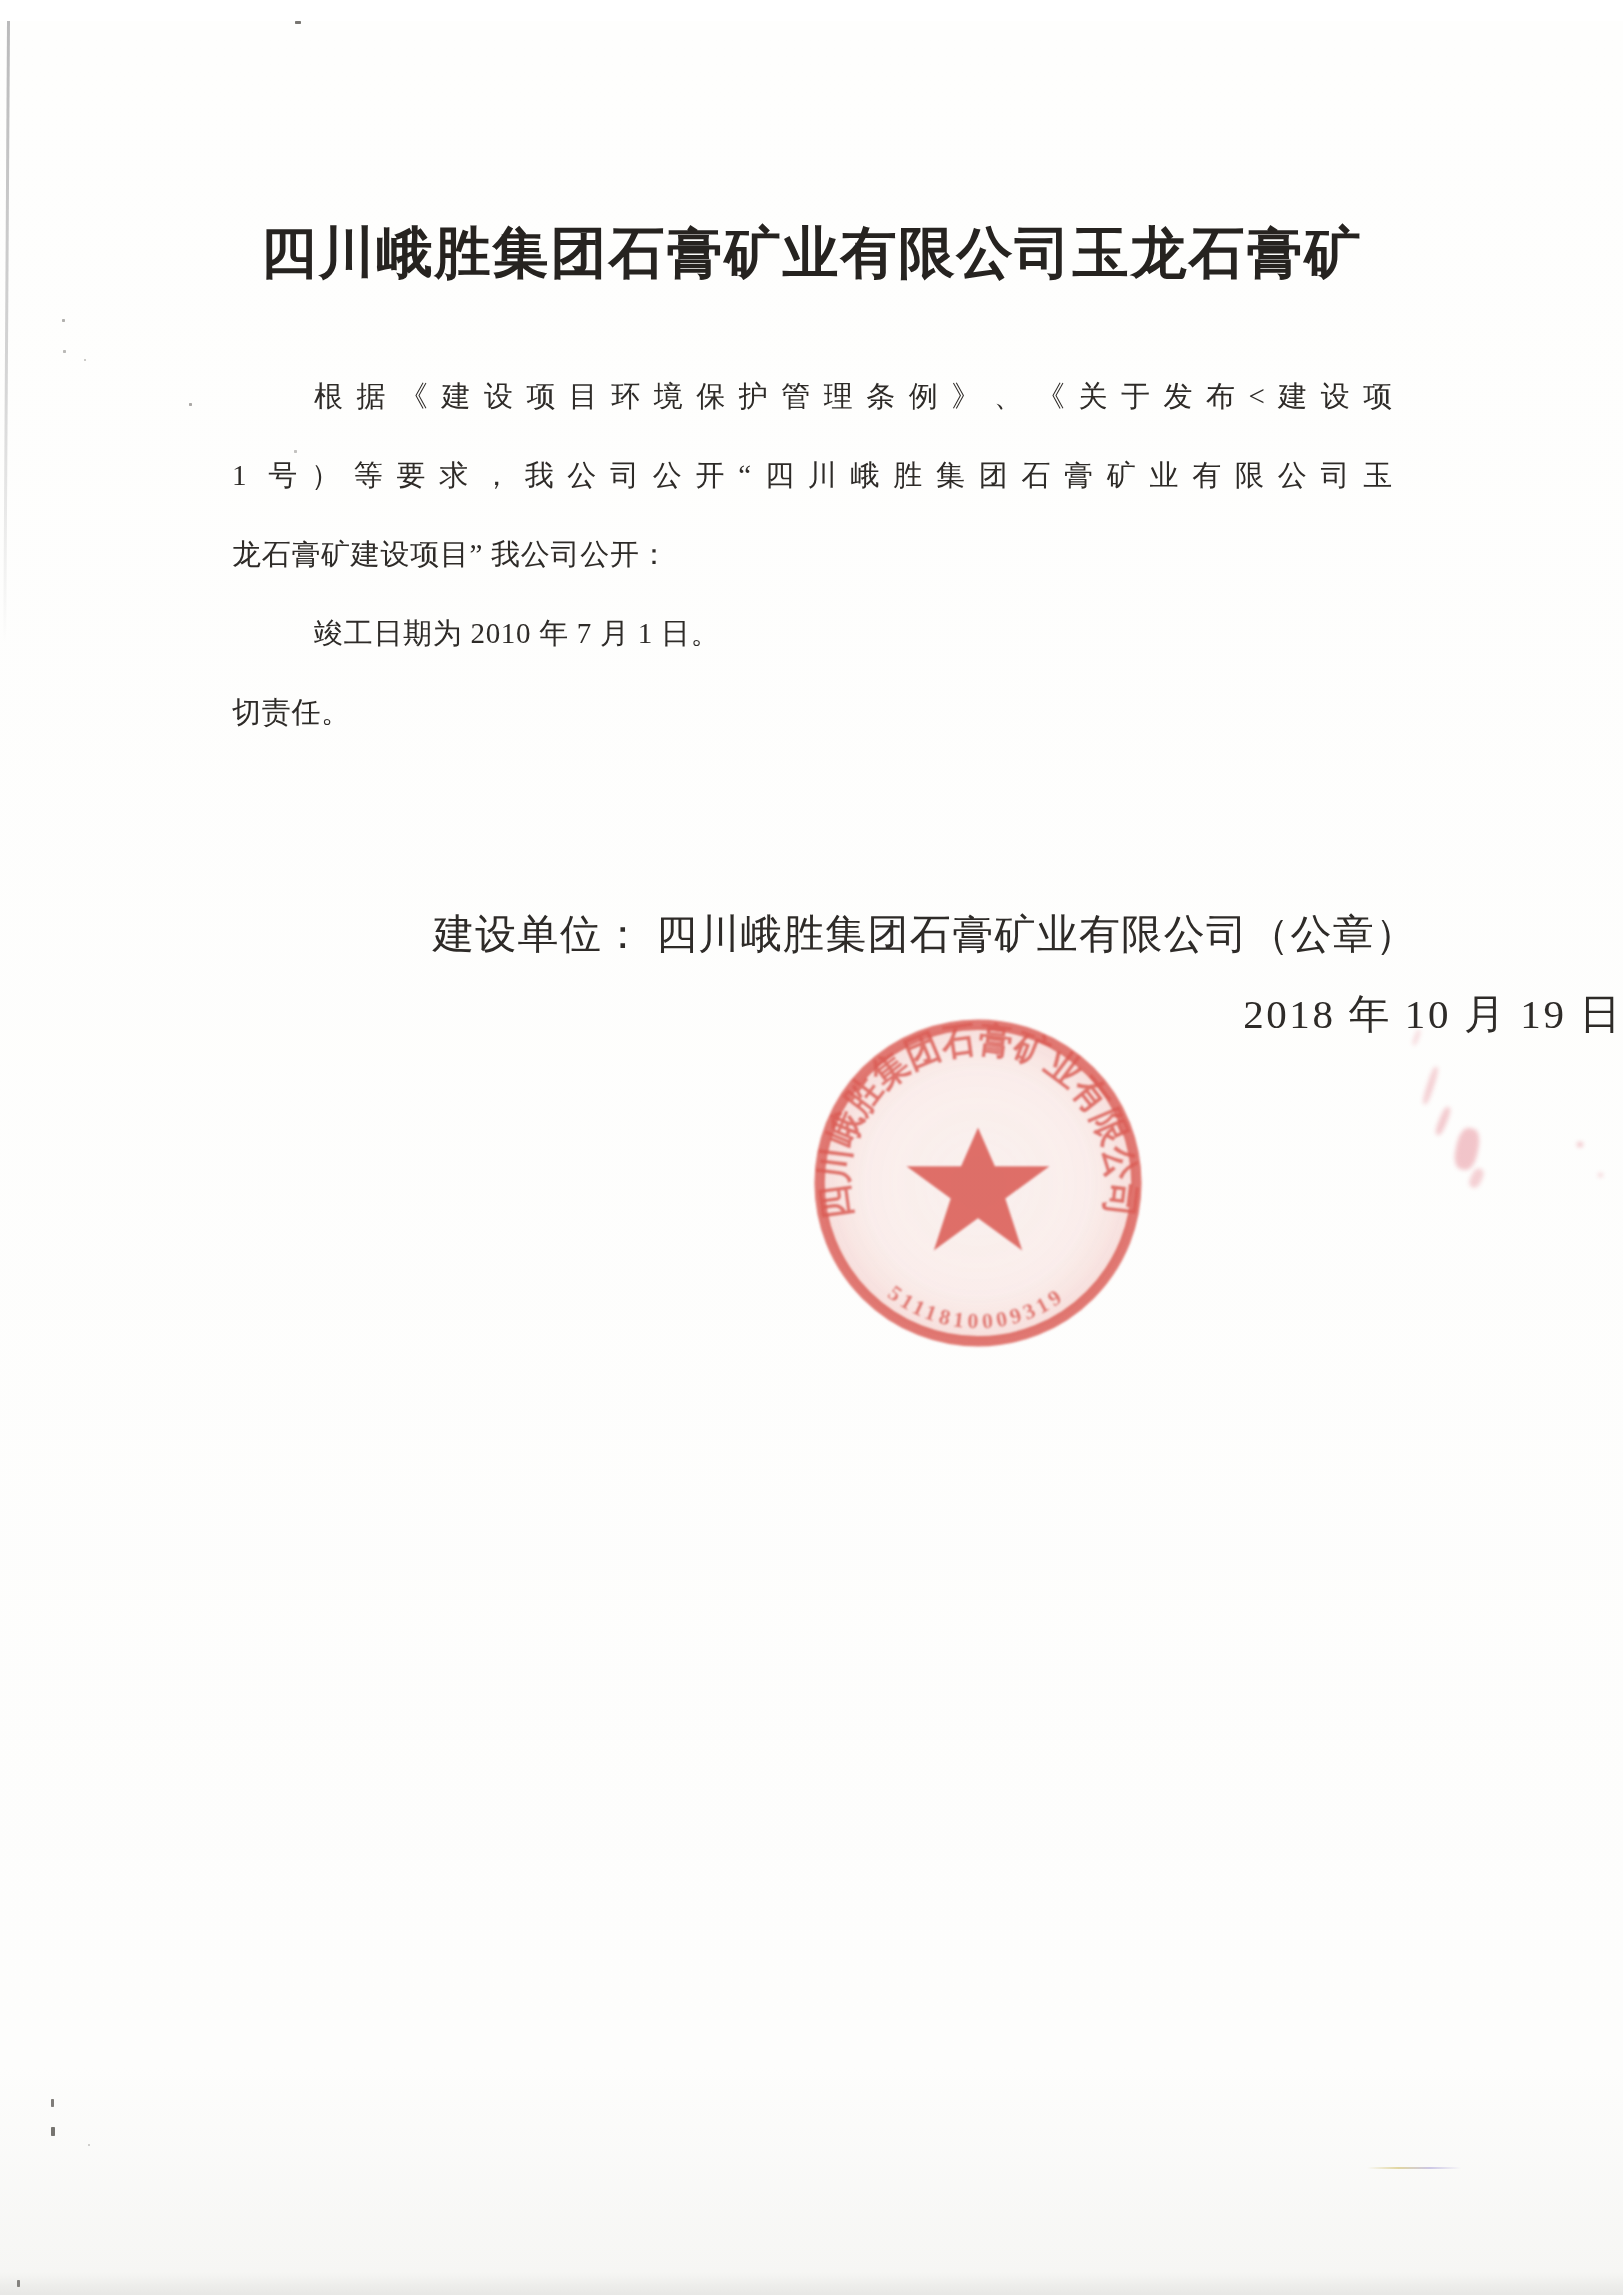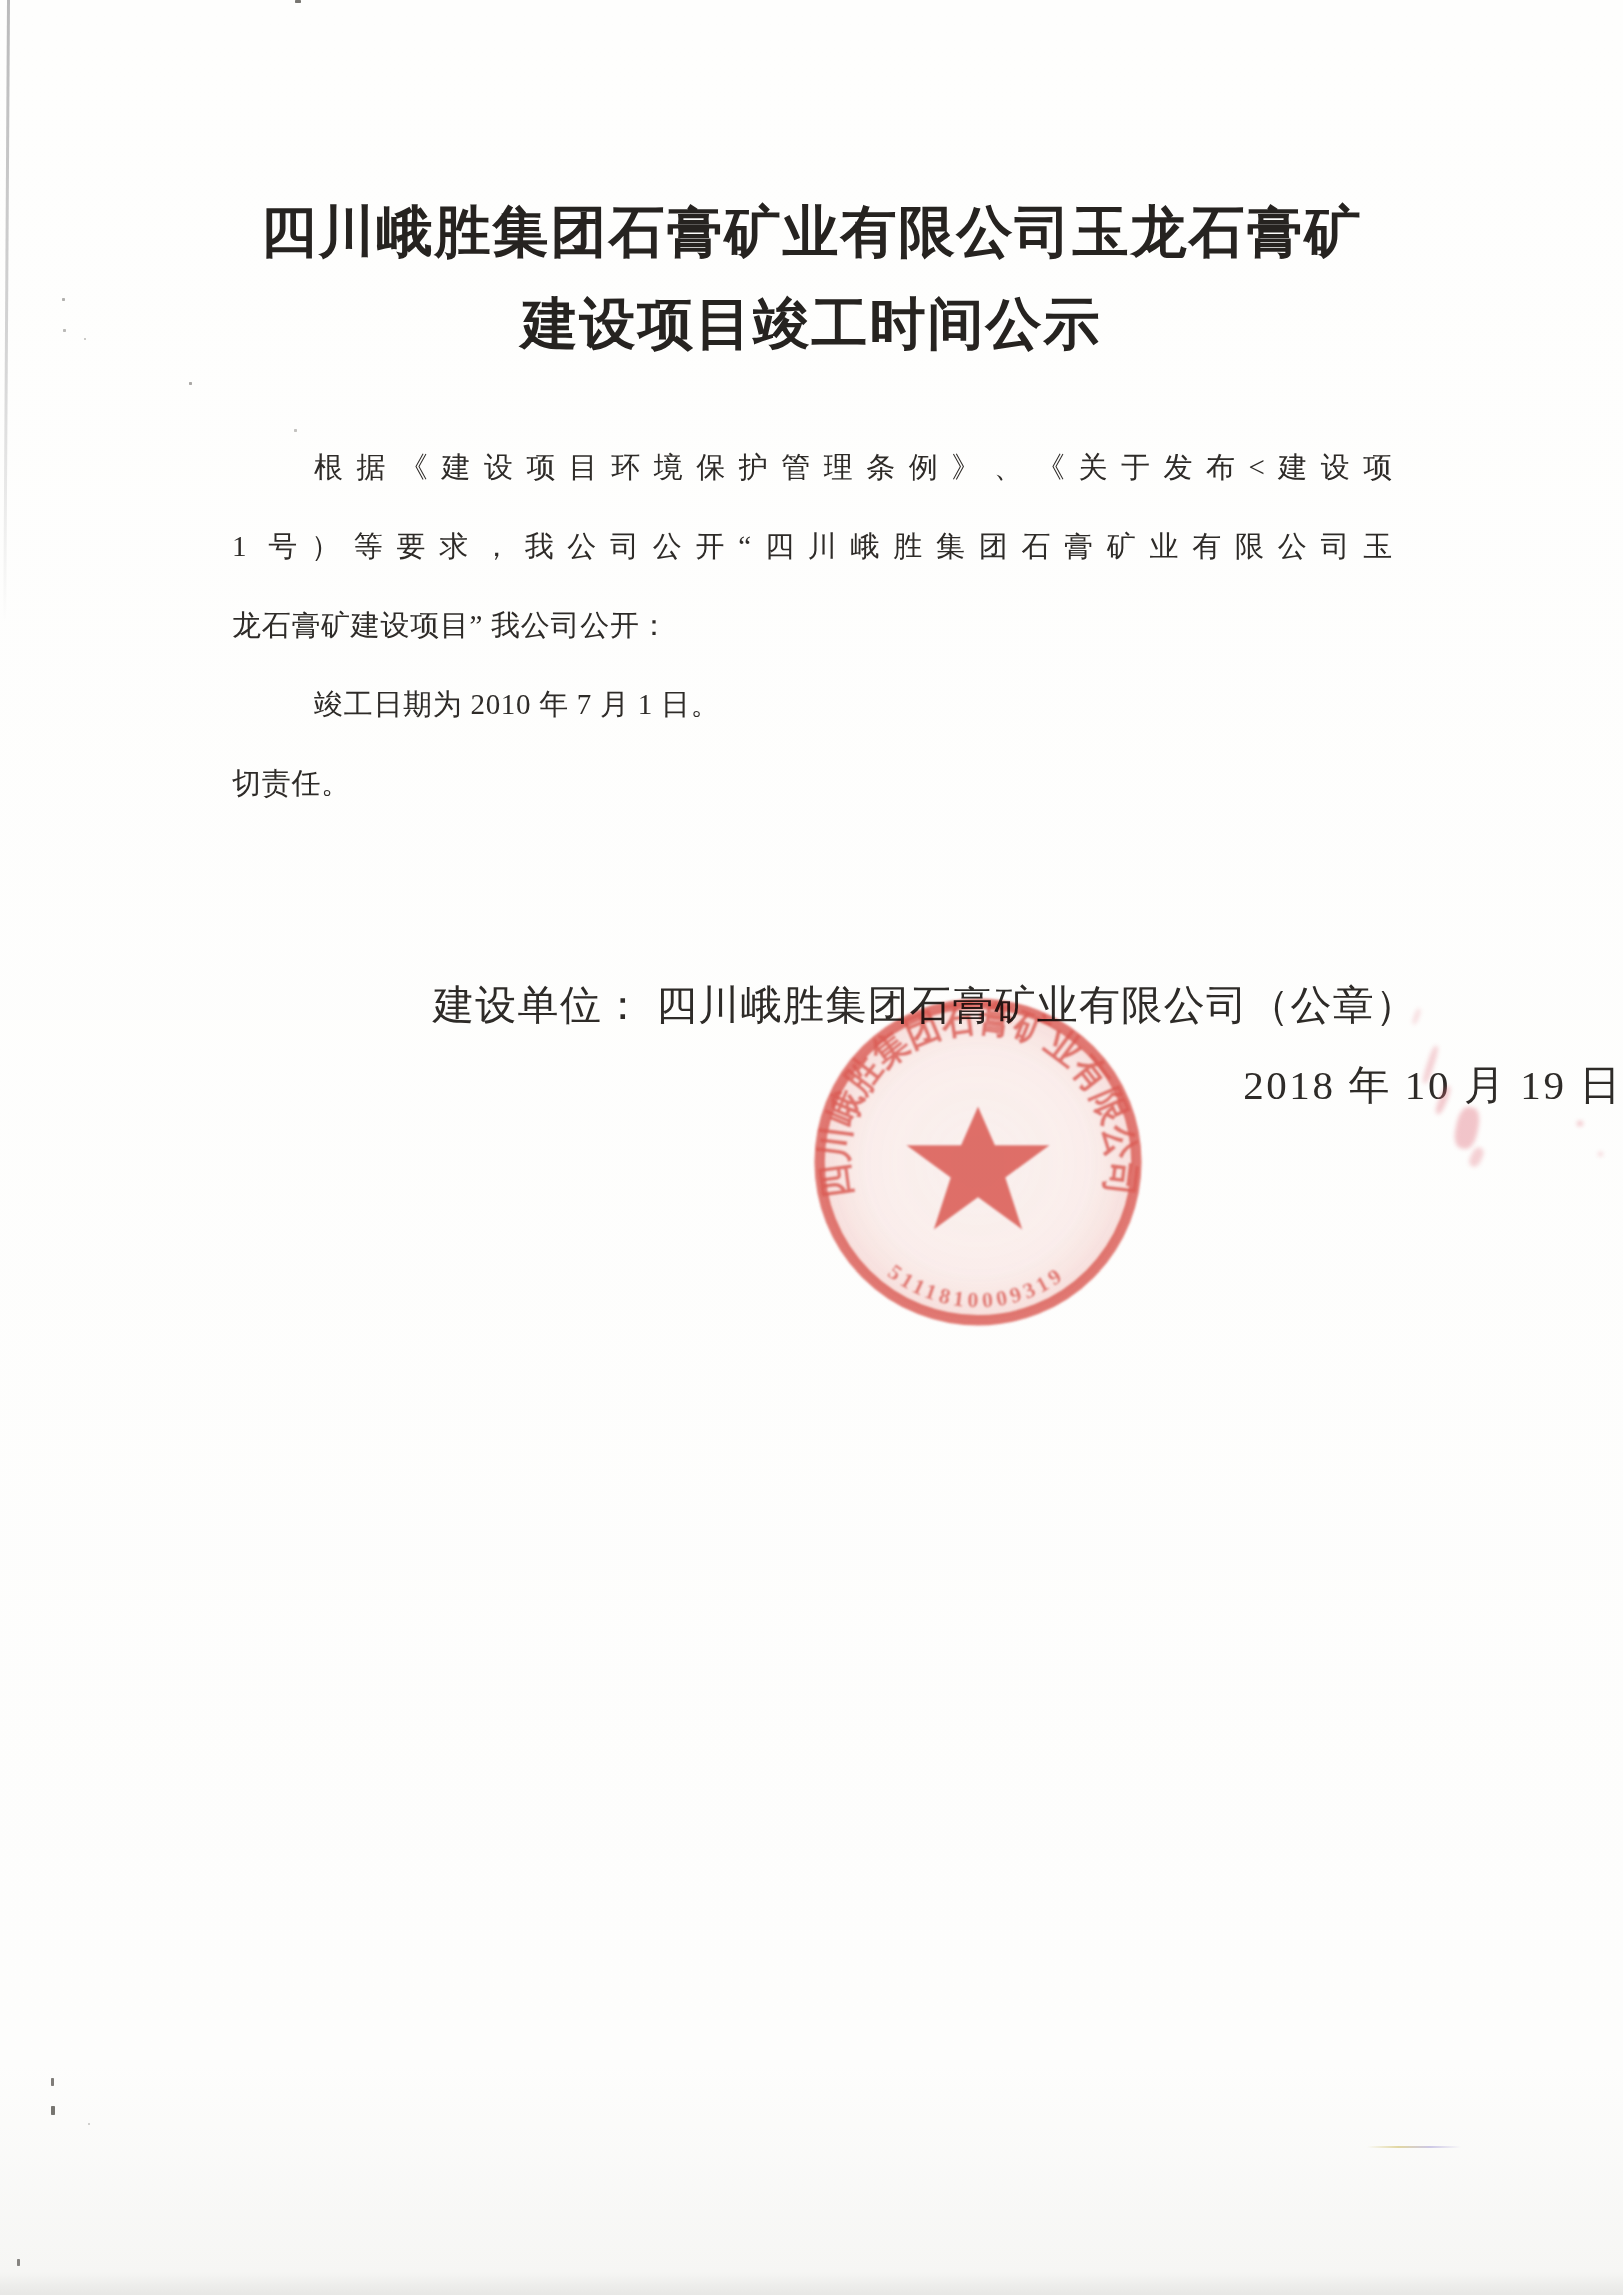--- a/index.html
+++ b/index.html
@@ -6,20 +6,21 @@
   body{
     width:1623px;height:2295px;
     background:#ffffff;
     position:relative;
     overflow:hidden;
     font-family:"Liberation Serif","DejaVu Serif",serif;
   }
   .page{
     position:absolute;inset:0;
     background:linear-gradient(180deg,#fefefd 0%,#fdfdfc 90%,#f6f6f4 99%,#e7e7e5 100%);
+    margin-top:21px;
   }
   
   .left-scan-line{
     position:absolute;left:6.5px;top:0;width:2.6px;height:622px;
     background:linear-gradient(180deg,rgba(130,130,132,.55),rgba(150,150,152,.38) 60%,rgba(160,160,162,0));
     transform:rotate(.35deg);transform-origin:top left;
   }
   .speck{position:absolute;background:#55524e;border-radius:0.7px;}
   .speck.s1{left:295px;top:0;width:5.9px;height:2.6px;opacity:.8;}
   .speck.s2{left:62px;top:298px;width:2.6px;height:2.6px;opacity:.45;}
@@ -100,21 +101,20 @@
   <div class="pink-smudge pm1"></div>
   <div class="pink-smudge pm2"></div>
   <div class="pink-smudge pm3"></div>
   <div class="pink-smudge pm4"></div>
   <div class="pink-smudge pm5"></div>
   <div class="pink-smudge pm6"></div>
   <div class="pink-smudge pm7"></div>
 
   <div class="doc-title">
     <div>四川峨胜集团石膏矿业有限公司玉龙石膏矿</div>
-    <div>建设项目竣工时间公示</div>
   </div>
 
   <div class="doc-body">
       <div class="body-line indent fill">根据《建设项目环境保护管理条例》、《关于发布&lt;建设项</div>
       <div class="body-line fill">1 号）等要求，我公司公开“四川峨胜集团石膏矿业有限公司玉</div>
       <div class="body-line">龙石膏矿建设项目” 我公司公开：</div>
       <div class="body-line indent">竣工日期为 2010 年 7 月 1 日。</div>
       <div class="body-line">切责任。</div>
     </div>
 

